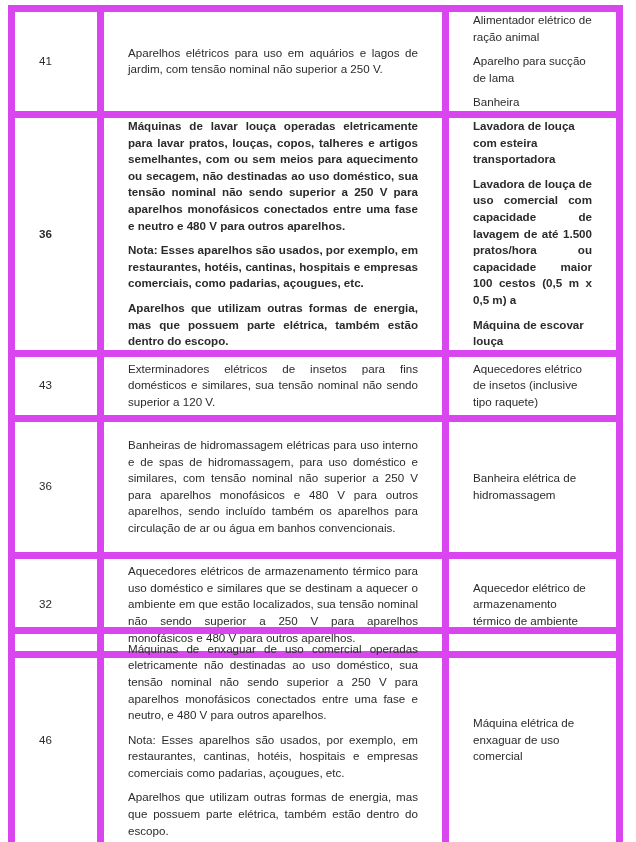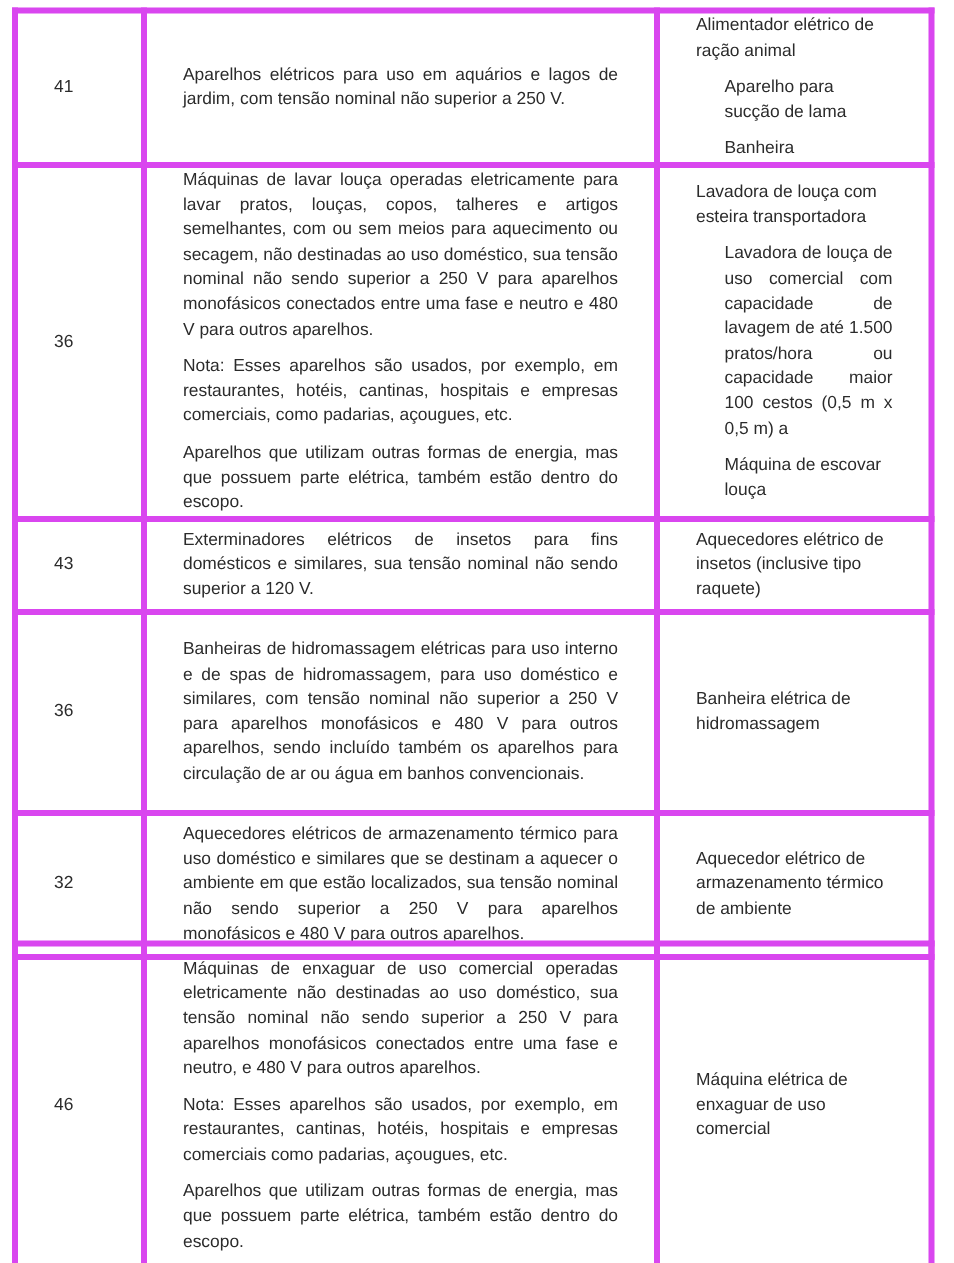--- a/index.html
+++ b/index.html
@@ -1,30 +1,30 @@
 <!DOCTYPE html>
 <html><head>
 <meta charset="utf-8">
 <style>
   html, body { margin: 0; padding: 0; background: #ffffff; }
   body { width: 636px; height: 842px; position: relative; overflow: hidden;
          font-family: "Liberation Sans", "DejaVu Sans", sans-serif; color: #2b2b2b; }
   table.doc { position: absolute; left: 8px; width: 615px; border-collapse: collapse;
               table-layout: fixed; font-size: 11.6px; line-height: 16.6px; }
-  table.doc td { border: 4px solid #d946ef; vertical-align: middle; padding: 0 24px; }
+  table.doc td { border: 7px solid #d946ef; vertical-align: middle; padding: 0 24px; }
   td.num { width: 34px; }
   td.desc { width: 290px; text-align: justify; }
   td.prod { text-align: left; }
   .para { margin: 0; }
   .para + .para { margin-top: 8px; }
-  .prod .para + .para { margin-top: 8px; margin-left: 19px; }
+  .prod .para + .para { margin-top: 8px; }
   #t1 { top: 5px; }
   #t2 { top: 627px; }
   #r41 td { height: 70px; }
-  #r42 td { height: 226px; }
+  #r42 td { height: 226px; font-weight: bold; }
   #r43 td { height: 58px; }
   #r44 td { height: 130px; }
   #r45 td { height: 92px; }
   #r46 td { height: 212px; }
   #r47 td { height: 10px; border-bottom: none; }
 </style>
 </head>
 <body>
 
 <table class="doc" id="t1">

